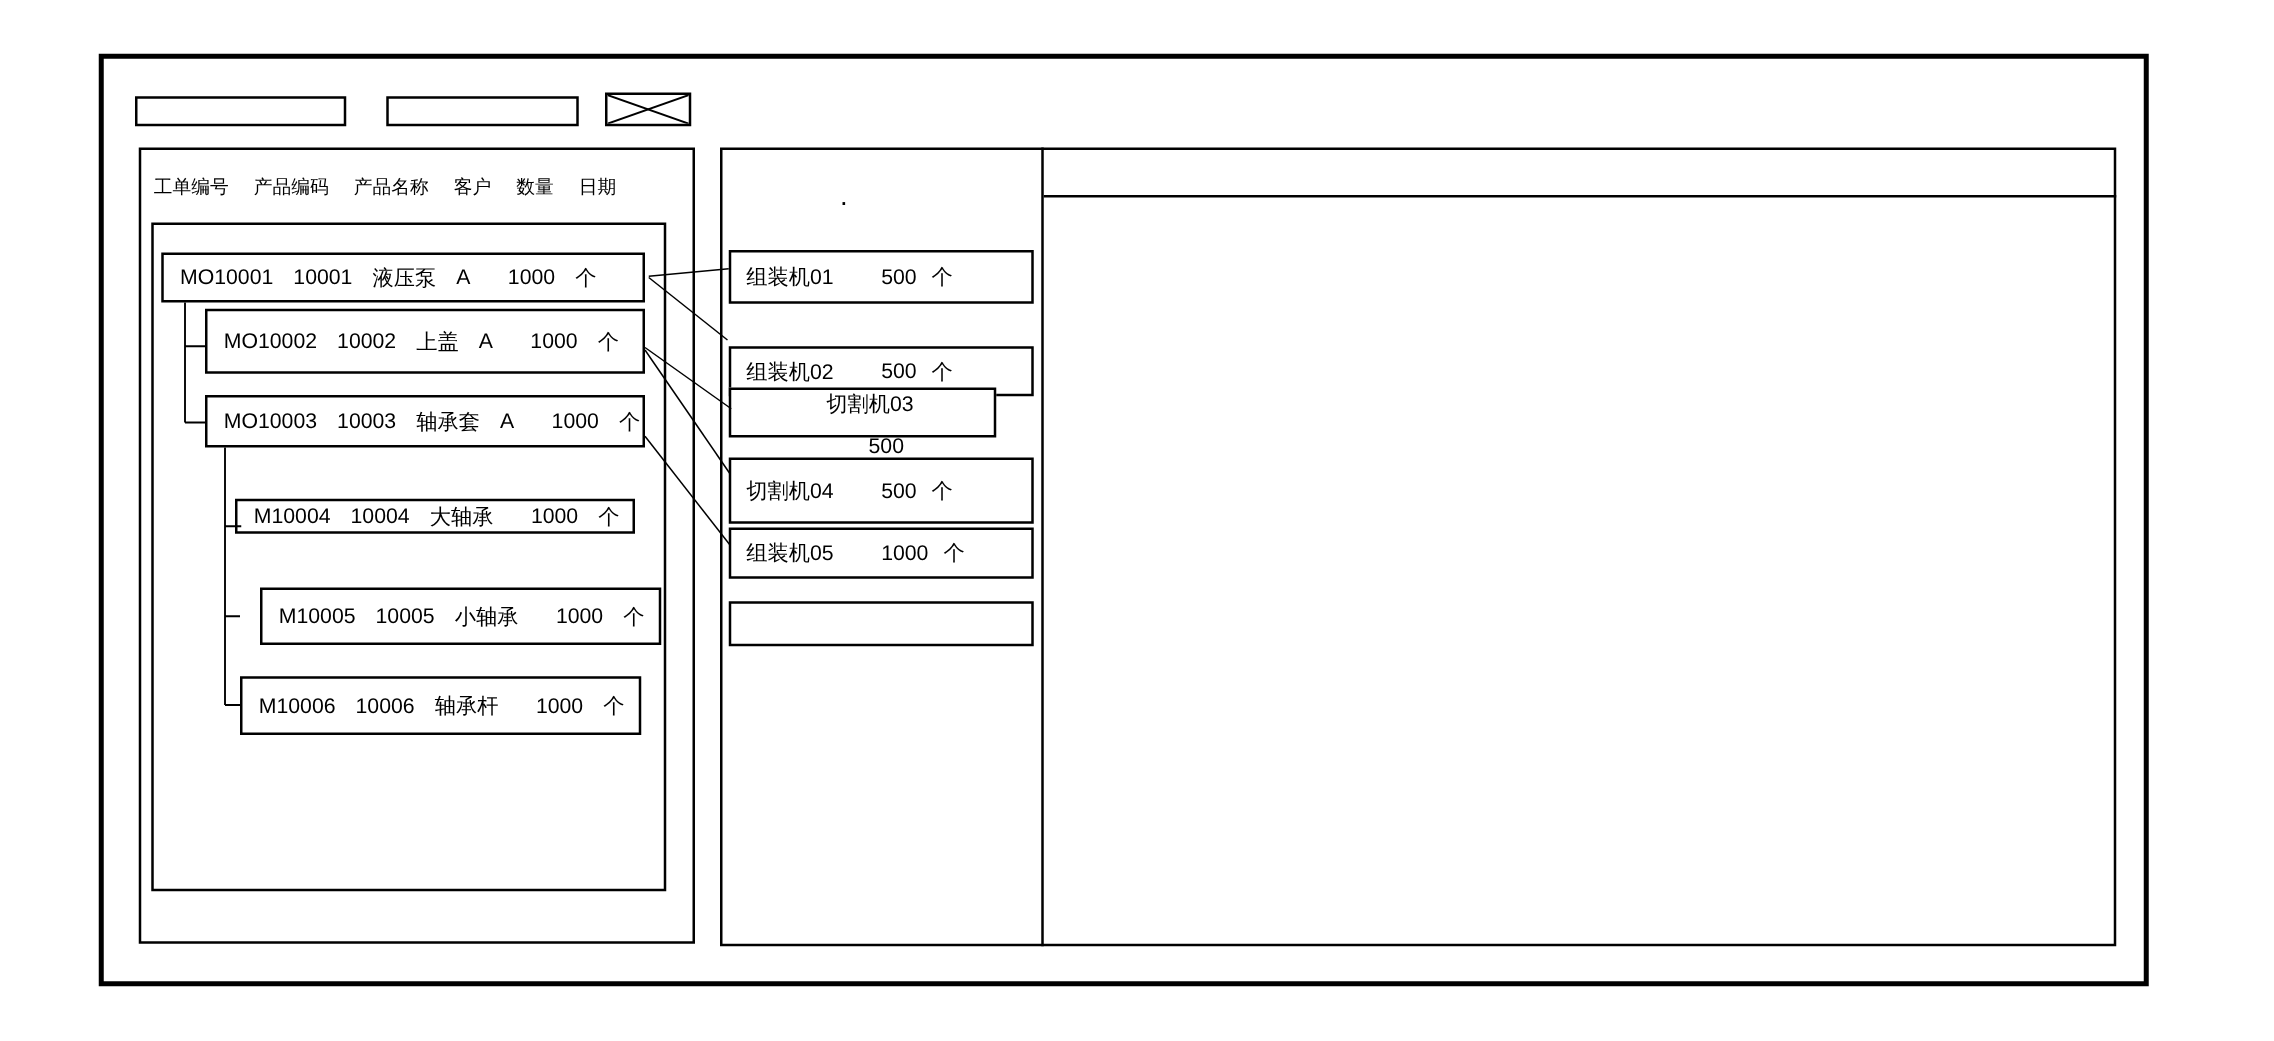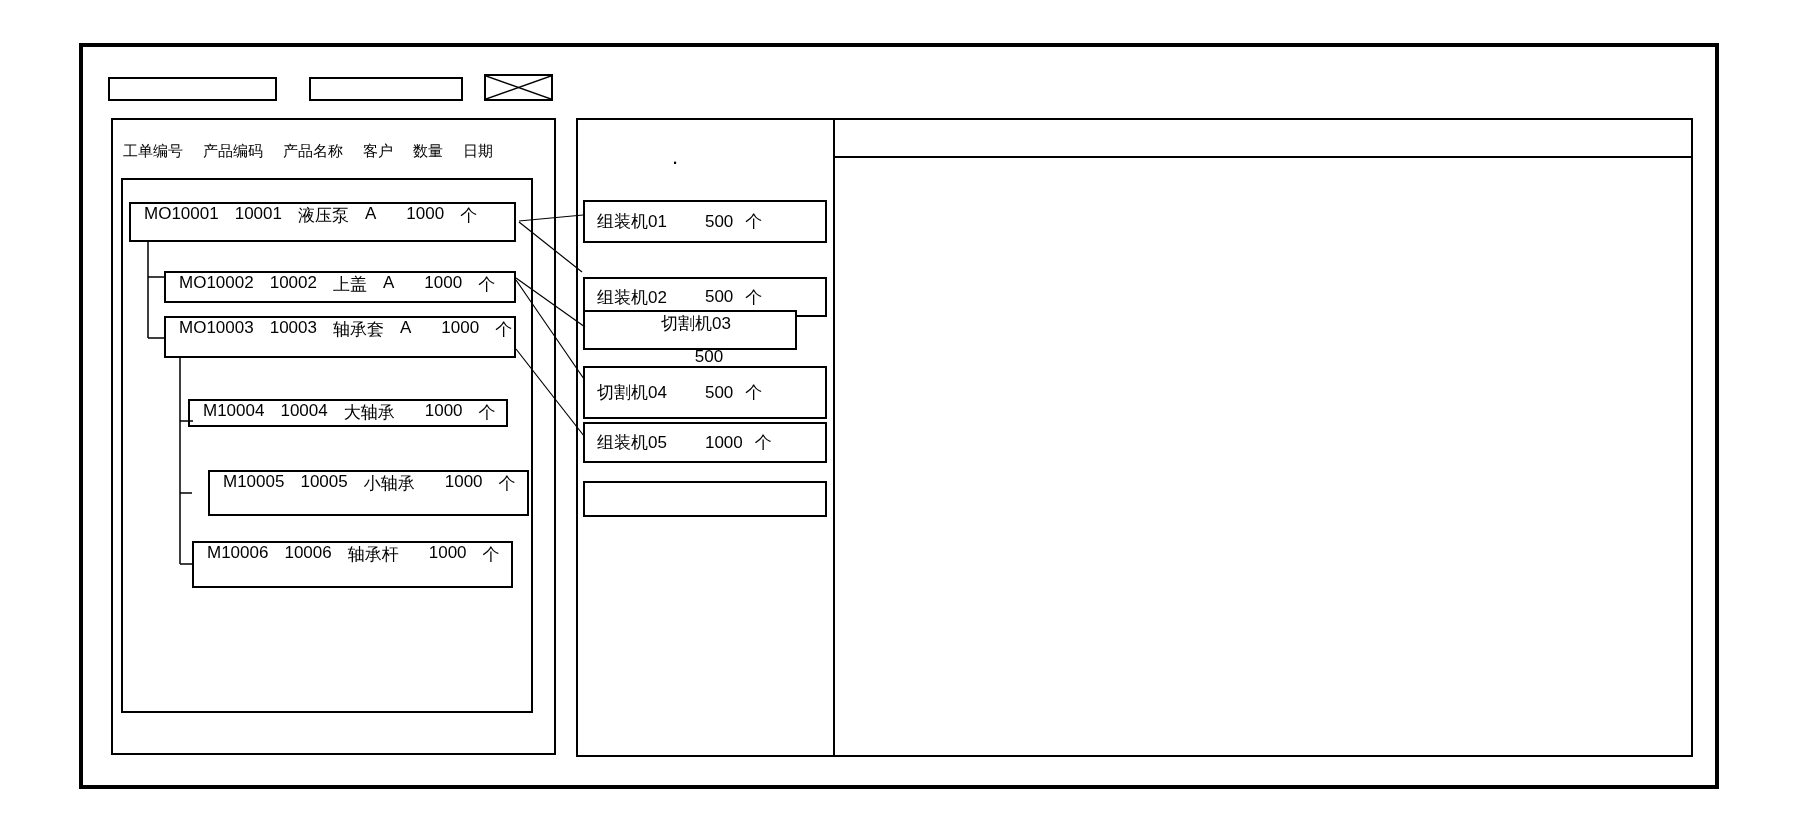--- a/index.html
+++ b/index.html
@@ -6,23 +6,23 @@
   .canvas{
     position:relative;width:1819px;height:833px;background:#ffffff;
     font-family:"Liberation Sans","DejaVu Sans",sans-serif;color:#000;
     overflow:hidden;
   }
   .abs{position:absolute;box-sizing:border-box;}
   .frame{border:4px solid #000;}
   .thinbox{border:2px solid #000;background:#fff;}
   .input-box{border:2px solid #000;background:#fff;}
   .close-box{border:2px solid #000;background:#fff;padding:0;line-height:0;}
-  .headers{display:flex;gap:20px;font-size:15px;white-space:nowrap;align-items:center;font-family:Liberation Serif, serif;}
+  .headers{display:flex;gap:20px;font-size:15px;white-space:nowrap;align-items:flex-start;font-family:Liberation Serif, serif;}
   .tree-node{
-    border:2px solid #000;background:#fff;display:flex;align-items:flex-start;
+    border:2px solid #000;background:#fff;display:flex;align-items:center;
     padding-left:13px;gap:16px;font-size:17px;white-space:nowrap;z-index:2;
   }
   .tree-node .qty{margin-left:14px;}
   .machine-box{
     border:2px solid #000;background:#fff;display:flex;align-items:center;
     padding-left:12px;gap:12px;font-size:17px;white-space:nowrap;z-index:2;text-align:right;
   }
   .machine-box .qty{margin-left:26px;}
   .vline{border-left:2px solid #000;width:0;}
   .hline{border-top:2px solid #000;height:0;}
@@ -65,21 +65,21 @@
 
   <div class="abs tree-node" style="left:129px;top:202px;width:387px;height:40px;">
     <span>MO10001</span>
     <span>10001</span>
     <span>液压泵</span>
     <span>A</span>
     <span class="qty">1000</span>
     <span>个</span>
   </div>
 
-  <div class="abs tree-node" style="left:164px;top:271px;width:352px;height:32px;">
+  <div class="abs tree-node" style="left:164px;top:247px;width:352px;height:52px;">
     <span>MO10002</span>
     <span>10002</span>
     <span>上盖</span>
     <span>A</span>
     <span class="qty">1000</span>
     <span>个</span>
   </div>
 
   <div class="abs tree-node" style="left:164px;top:316px;width:352px;height:42px;">
     <span>MO10003</span>

